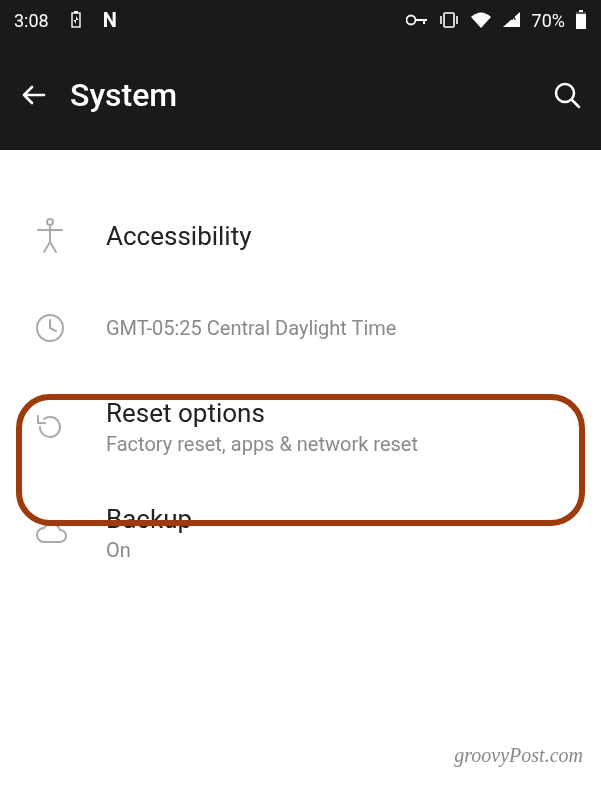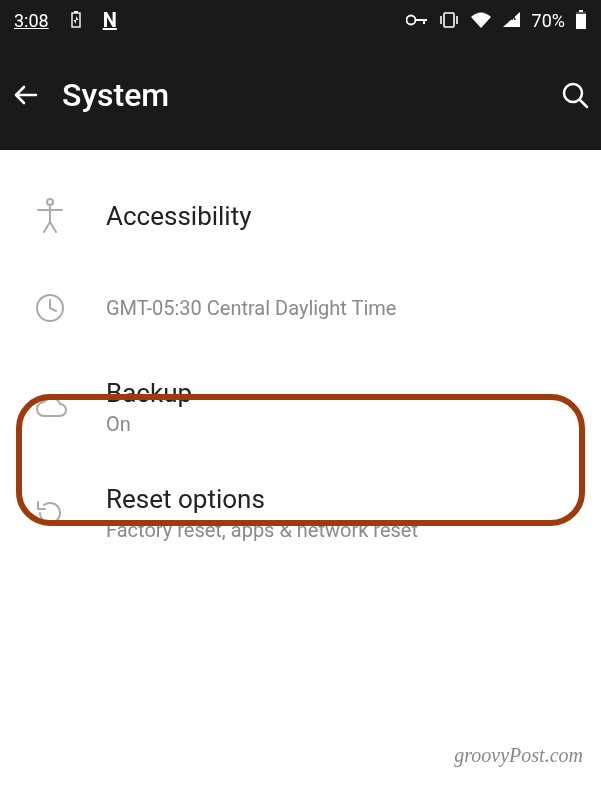--- a/index.html
+++ b/index.html
@@ -17,46 +17,46 @@
       height: 40px;
       background: #1a1a1a;
       color: #fff;
       display: flex;
       align-items: center;
       justify-content: space-between;
       padding: 0 14px;
       font-size: 18px;
       font-weight: 400;
     }
-    .status-left { display: flex; align-items: center; gap: 20px; text-decoration: underline; }
+    .status-left { display: flex; align-items: center; gap: 20px; }
     .status-right { display: flex; align-items: center; gap: 10px; }
     .status-icon { display: inline-flex; align-items: center; }
 
     
     .header-bar {
       height: 110px;
       background: #1a1a1a;
       color: #fff;
       display: flex;
       align-items: center;
-      padding: 0 4px;
+      padding: 0 12px;
     }
     .back-btn { display: flex; align-items: center; justify-content: center; width: 44px; height: 44px; }
     .header-title {
       font-size: 32px;
       font-weight: 500;
       margin-left: 14px;
       flex: 1;
     }
     .search-btn { display: flex; align-items: center; justify-content: center; width: 44px; height: 44px; }
 
     
     .content {
       background: #fff;
-      padding-top: 20px;
+      padding-top: 40px;
     }
 
     .list-item {
       display: flex;
       align-items: center;
       padding: 24px 34px 24px 34px;
       min-height: 92px;
     }
     .list-icon {
       width: 44px;
@@ -199,47 +199,47 @@
 
   <div class="list-item">
     <div class="list-icon">
       <svg width="32" height="32" viewBox="0 0 32 32">
           <circle cx="16" cy="16" r="13" stroke="#aaa" stroke-width="2" fill="none"></circle>
           <line x1="16" y1="16" x2="16" y2="8" stroke="#aaa" stroke-width="2" stroke-linecap="round"></line>
           <line x1="16" y1="16" x2="22" y2="19" stroke="#aaa" stroke-width="2" stroke-linecap="round"></line>
         </svg>
     </div>
     <div class="list-text">
-      <div class="list-subtitle">GMT-05:30 Central Daylight Time</div>
-    </div>
-  </div>
-
-  <div class="list-item">
-    <div class="list-icon">
-      <svg width="34" height="26" viewBox="0 0 34 26">
-          <path d="M10 22 A7 7 0 0 1 10 8 A9 9 0 0 1 26 10 A6 6 0 0 1 26 22 Z" stroke="#aaa" stroke-width="2" fill="none" stroke-linejoin="round"></path>
-        </svg>
-    </div>
-    <div class="list-text">
-      <div class="list-title">Backup</div>
-      <div class="list-subtitle">On</div>
+      <div class="list-subtitle">GMT-05:25 Central Daylight Time</div>
     </div>
   </div>
 
   <div class="list-item">
     <div class="list-icon">
       <svg width="32" height="32" viewBox="0 0 32 32">
           <path d="M6 16 A10 10 0 1 0 10 8" stroke="#aaa" stroke-width="2" fill="none" stroke-linecap="round"></path>
           <polyline points="4,5 4,12 11,12" stroke="#aaa" stroke-width="2" fill="none" stroke-linecap="round" stroke-linejoin="round"></polyline>
         </svg>
     </div>
     <div class="list-text">
       <div class="list-title">Reset options</div>
       <div class="list-subtitle">Factory reset, apps &amp; network reset</div>
     </div>
   </div>
 
+  <div class="list-item">
+    <div class="list-icon">
+      <svg width="34" height="26" viewBox="0 0 34 26">
+          <path d="M10 22 A7 7 0 0 1 10 8 A9 9 0 0 1 26 10 A6 6 0 0 1 26 22 Z" stroke="#aaa" stroke-width="2" fill="none" stroke-linejoin="round"></path>
+        </svg>
+    </div>
+    <div class="list-text">
+      <div class="list-title">Backup</div>
+      <div class="list-subtitle">On</div>
+    </div>
+  </div>
+
 </div>
 
 <div class="highlight-ring"></div>
 
 <div class="fade"></div>
 <div class="watermark">groovyPost.com</div>
 
 </body></html>

